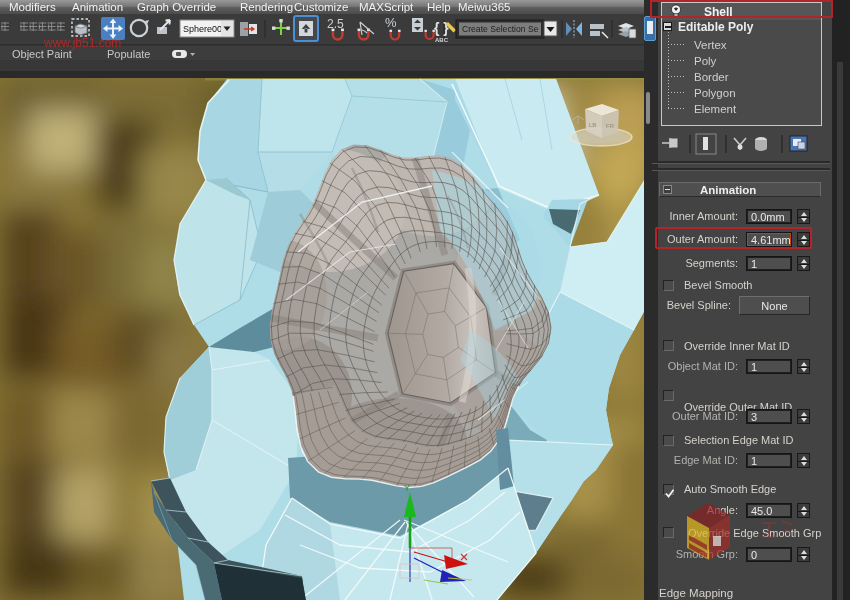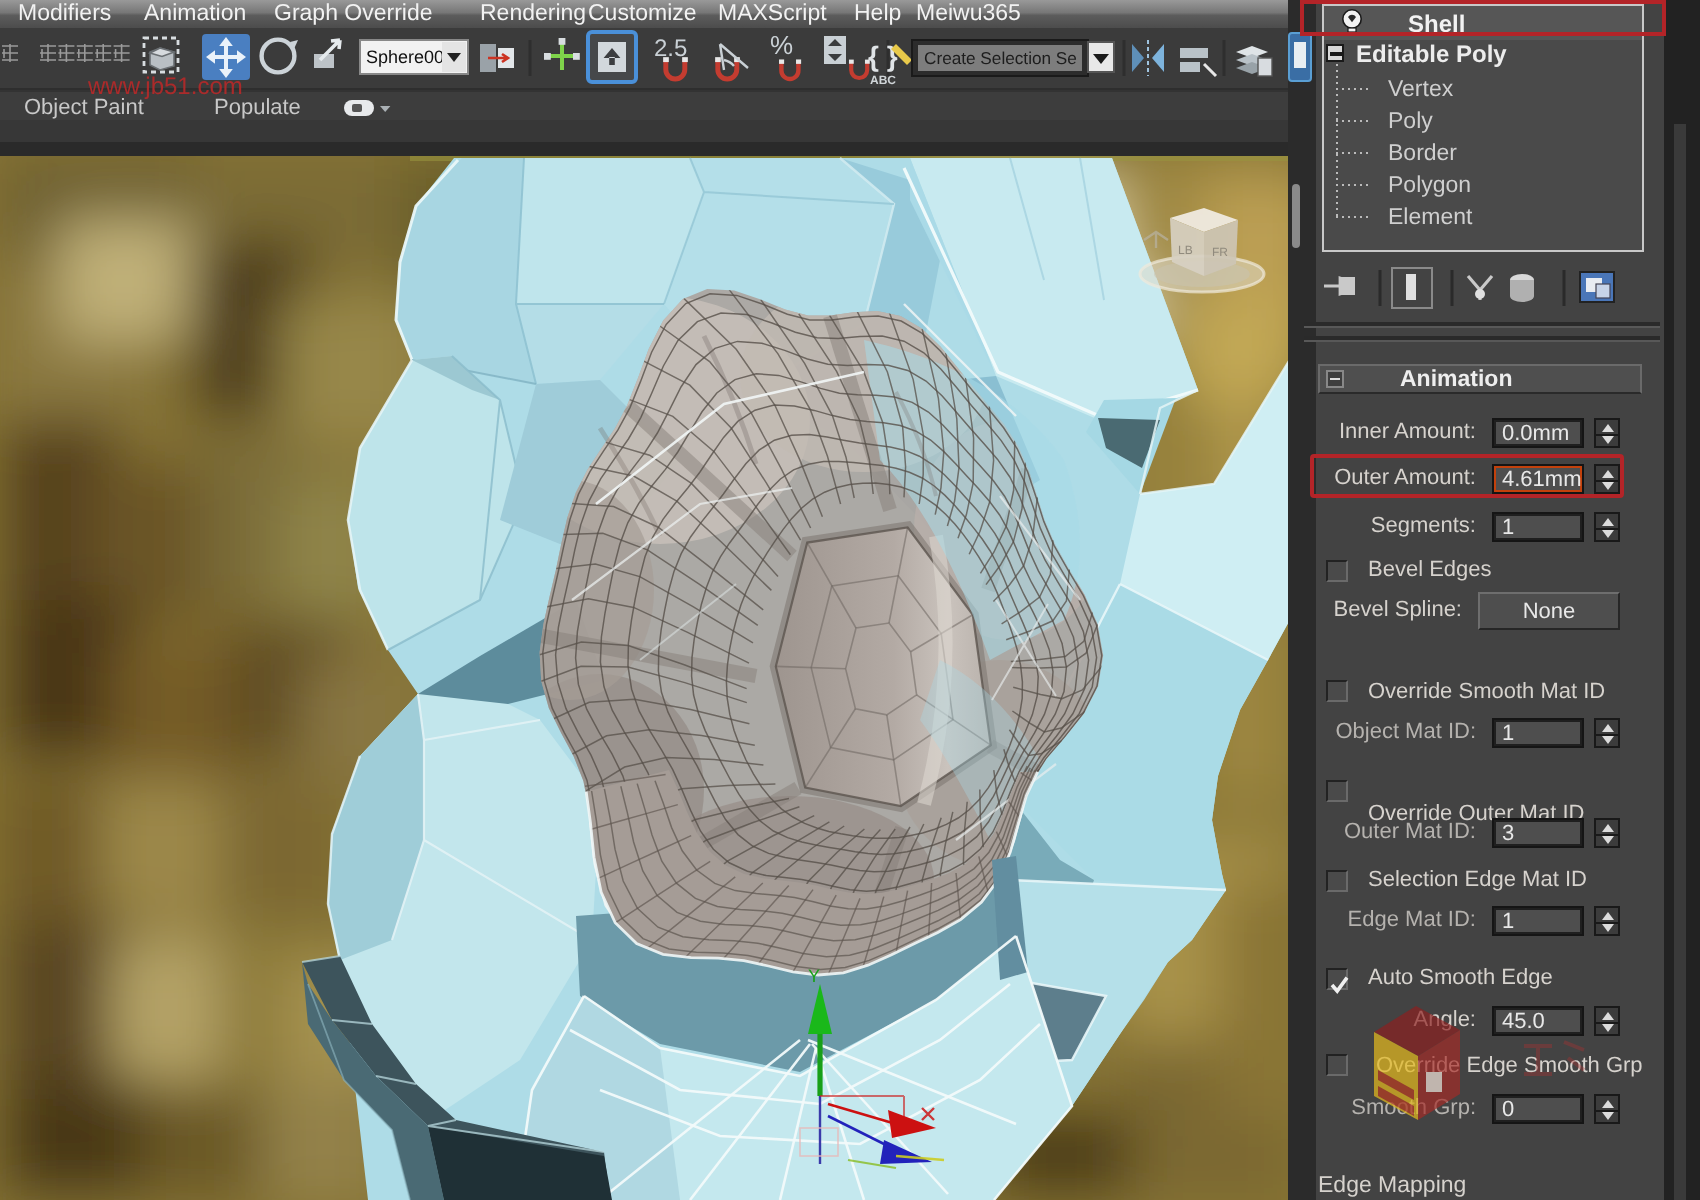--- a/index.html
+++ b/index.html
@@ -498,25 +498,25 @@
     <div style="position:absolute;left:746px;top:256px;width:46px;height:15px;background:#1f1f1f;border:1px solid #151515">
       <div style="position:absolute;left:1px;top:1px;right:1px;bottom:1px;background:#4e4e4e;"></div>
       <div style="position:absolute;left:4px;top:1px;font-size:11px;color:#e8e8e8">1</div>
     </div>
     <div style="position:absolute;left:797px;top:256px;width:13px;height:15px;background:#3c3c3c;border:1px solid #191919">
       <div style="position:absolute;left:2.5px;top:1.5px;width:0;height:0;border-left:3.5px solid transparent;border-right:3.5px solid transparent;border-bottom:4.5px solid #dcdcdc"></div>
       <div style="position:absolute;left:2.5px;bottom:1.5px;width:0;height:0;border-left:3.5px solid transparent;border-right:3.5px solid transparent;border-top:4.5px solid #dcdcdc"></div>
       <div style="position:absolute;left:0;top:6.5px;width:100%;height:1px;background:#191919"></div>
     </div>
 <div style="position:absolute;left:663px;top:280px;width:11px;height:11px;background:#4a4a4a;border-top:1px solid #222;border-left:1px solid #222;border-bottom:1px solid #6a6a6a;border-right:1px solid #6a6a6a"></div>
-    <div style="position:absolute;left:684px;top:279px;font-size:11px;color:#d6d2cd;white-space:nowrap">Bevel Edges</div>
+    <div style="position:absolute;left:684px;top:279px;font-size:11px;color:#d6d2cd;white-space:nowrap">Bevel Smooth</div>
 <div style="position:absolute;right:119px;top:299px;font-size:11px;color:#d6d2cd;white-space:nowrap">Bevel Spline:</div>
 <div style="position:absolute;left:739px;top:296px;width:71px;height:19px;background:#4e4e4e;border:1px solid #6e6e6e;border-right-color:#262626;border-bottom-color:#262626;color:#e8e8e8;font-size:11px;text-align:center;line-height:18px">None</div>
 <div style="position:absolute;left:663px;top:340px;width:11px;height:11px;background:#4a4a4a;border-top:1px solid #222;border-left:1px solid #222;border-bottom:1px solid #6a6a6a;border-right:1px solid #6a6a6a"></div>
-    <div style="position:absolute;left:684px;top:340px;font-size:11px;color:#d6d2cd;white-space:nowrap">Override Smooth Mat ID</div>
+    <div style="position:absolute;left:684px;top:340px;font-size:11px;color:#d6d2cd;white-space:nowrap">Override Inner Mat ID</div>
 <div style="position:absolute;right:112px;top:360px;font-size:11px;color:#b5b2ae;white-space:nowrap">Object Mat ID:</div>
     <div style="position:absolute;left:746px;top:359px;width:46px;height:15px;background:#1f1f1f;border:1px solid #151515">
       <div style="position:absolute;left:1px;top:1px;right:1px;bottom:1px;background:#4e4e4e;"></div>
       <div style="position:absolute;left:4px;top:1px;font-size:11px;color:#e8e8e8">1</div>
     </div>
     <div style="position:absolute;left:797px;top:359px;width:13px;height:15px;background:#3c3c3c;border:1px solid #191919">
       <div style="position:absolute;left:2.5px;top:1.5px;width:0;height:0;border-left:3.5px solid transparent;border-right:3.5px solid transparent;border-bottom:4.5px solid #dcdcdc"></div>
       <div style="position:absolute;left:2.5px;bottom:1.5px;width:0;height:0;border-left:3.5px solid transparent;border-right:3.5px solid transparent;border-top:4.5px solid #dcdcdc"></div>
       <div style="position:absolute;left:0;top:6.5px;width:100%;height:1px;background:#191919"></div>
     </div>

